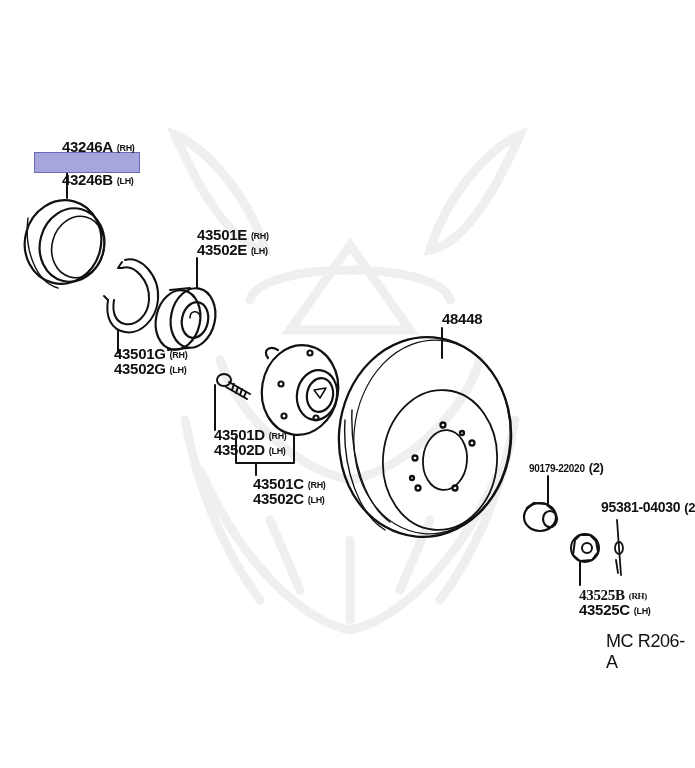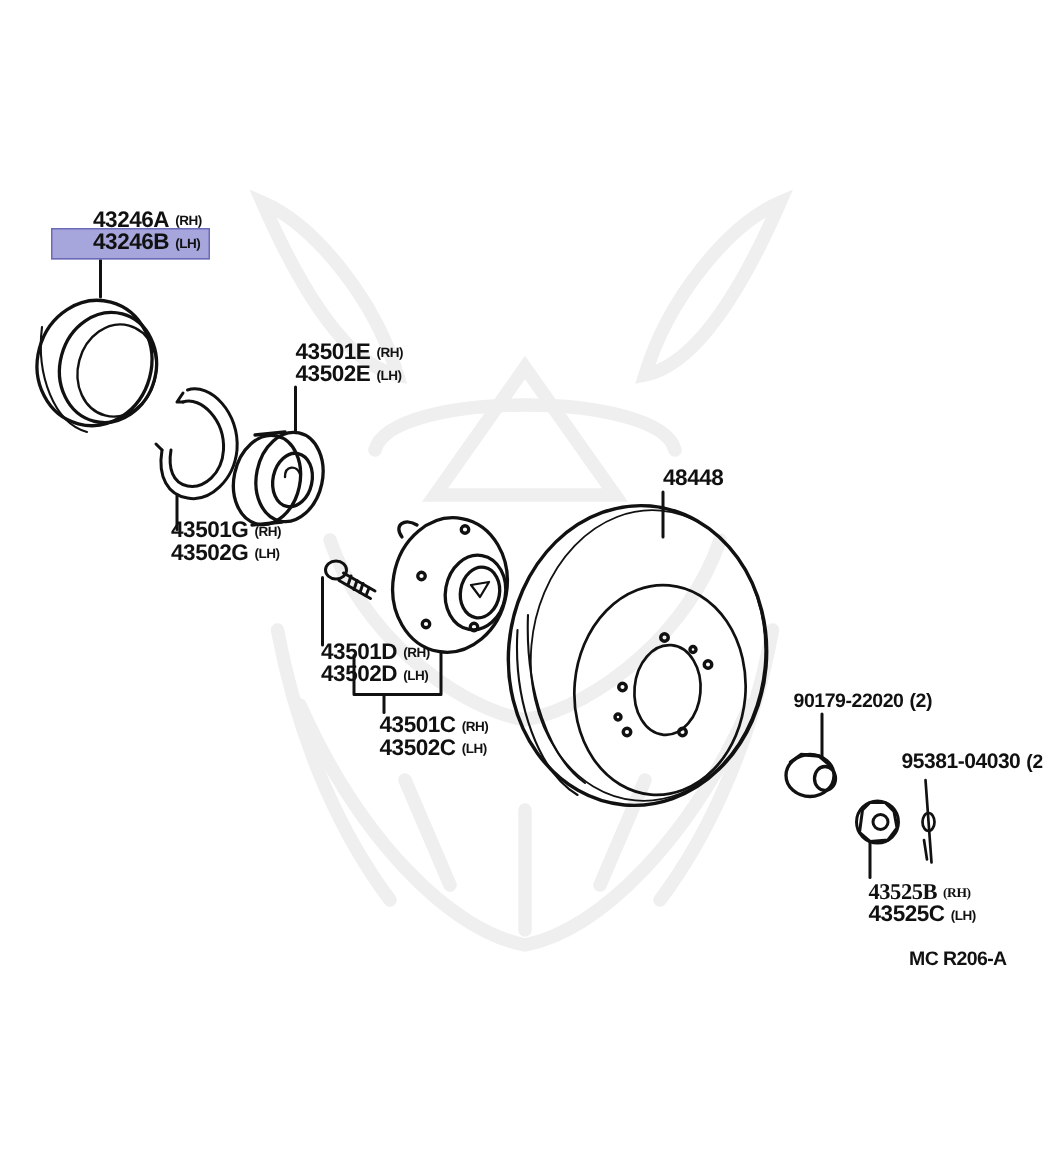--- a/index.html
+++ b/index.html
@@ -5,21 +5,21 @@
   html, body { margin: 0; padding: 0; background: #ffffff; }
   body { width: 695px; height: 768px; position: relative; overflow: hidden; font-family: "Liberation Sans", sans-serif; }
   .canvas { position: absolute; left: 0; top: 0; width: 695px; height: 768px; }
   svg.art { position: absolute; left: 0; top: 0; }
   .lbl { position: absolute; font-family: "Liberation Sans", sans-serif; font-weight: bold; color: #111; white-space: nowrap; line-height: 14px; letter-spacing: -0.3px; }
   .lbl .pn { font-size: 15px; margin-left: 24px; }
   .lbl .side { font-size: 9px; margin-left: 4px; vertical-align: 1px; }
   .lbl .qty { font-size: 13px; margin-left: 4px; }
   .hl { position: absolute; left: 34px; top: 152px; width: 106px; height: 21px; background: #a6a6dd; border: 1px solid #6a6ab8; box-sizing: border-box; }
   .hotspot { cursor: pointer; }
-  .code { position: absolute; left: 606px; top: 631px; font-size: 13px; font-weight: bold; color: #111; letter-spacing: -0.4px; }
+  .code { position: absolute; left: 606px; top: 631px; font-size: 18px; font-weight: normal; color: #111; letter-spacing: -0.4px; }
 </style>
 </head>
 <body>
 
 <div class="canvas">
 
   <svg class="art" width="695" height="768" viewBox="0 0 695 768">
 
     <g fill="none" stroke="#efefef" stroke-width="9" stroke-linecap="round">
       <path d="M175 135 C210 150 250 200 265 250 C240 245 210 215 175 135 Z"></path>
@@ -119,21 +119,21 @@
         <path d="M616 560 L618 573"></path>
       </g>
     </g>
   </svg>
 
   <div class="hl hotspot"></div>
 
   <div class="lbl hotspot" style="left:38px; top:140px;">
     <span class="pn">43246A</span><span class="side">(RH)</span>
   </div>
-  <div class="lbl hotspot" style="left:38px; top:155px;text-align:right;">
+  <div class="lbl hotspot" style="left:38px; top:173px;text-align:right;">
     <span class="pn">43246B</span><span class="side">(LH)</span>
   </div>
 
   <div class="lbl hotspot" style="left:173px; top:228px;">
     <span class="pn">43501E</span><span class="side">(RH)</span>
   </div>
   <div class="lbl hotspot" style="left:173px; top:243px;text-align:right;">
     <span class="pn">43502E</span><span class="side">(LH)</span>
   </div>
 
@@ -156,21 +156,21 @@
   </div>
   <div class="lbl hotspot" style="left:229px; top:492px;">
     <span class="pn">43502C</span><span class="side">(LH)</span>
   </div>
 
   <div class="lbl hotspot" style="left:418px; top:312px;">
     <span class="pn">48448</span>
   </div>
 
   <div class="lbl hotspot" style="left:505px; top:460px;">
-    <span class="pn" style="font-size:13px">90179-22020</span><span class="qty">(2)</span>
+    <span class="pn" style="font-size:10px">90179-22020</span><span class="qty">(2)</span>
   </div>
 
   <div class="lbl hotspot" style="left:577px; top:500px;">
     <span class="pn" style="font-size:14px">95381-04030</span><span class="qty">(2)</span>
   </div>
 
   <div class="lbl hotspot" style="left:555px; top:588px;font-family:Liberation Serif, serif;">
     <span class="pn">43525B</span><span class="side">(RH)</span>
   </div>
   <div class="lbl hotspot" style="left:555px; top:603px;">

